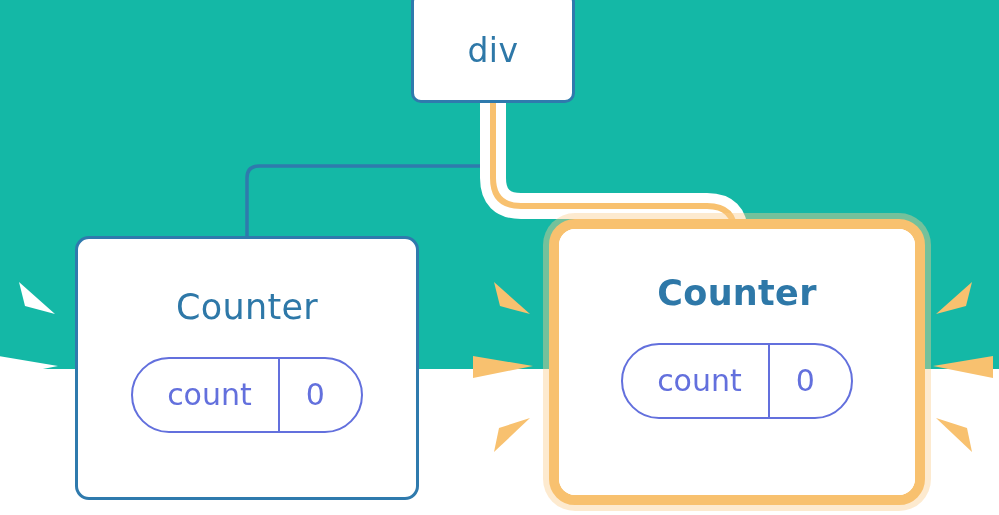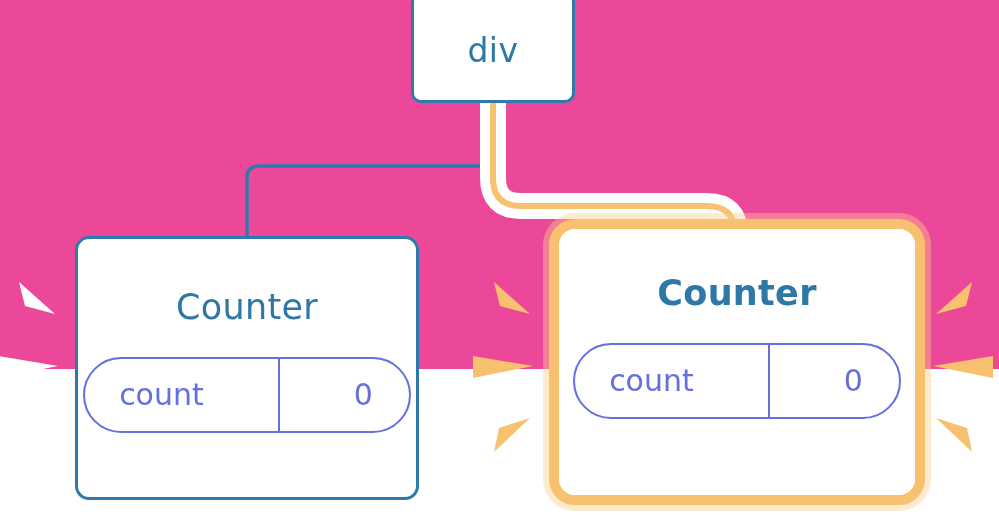--- a/index.html
+++ b/index.html
@@ -10,21 +10,21 @@
   body {
     width: 999px;
     height: 515px;
     overflow: hidden;
     font-family: "DejaVu Sans", sans-serif;
   }
   #stage {
     position: relative;
     width: 999px;
     height: 369px;
-    background: #ec4899;
+    background: #14b8a6;
   }
   #wires {
     position: absolute;
     left: 0;
     top: 0;
     width: 999px;
     height: 515px;
   }
   .node {
     position: absolute;
@@ -110,21 +110,20 @@
 
   
   .pill {
     display: flex;
     align-items: stretch;
     height: 76px;
     border: 2px solid #6370dd;
     border-radius: 40px;
     box-sizing: border-box;
     background: #ffffff;
-    gap: 48px;
   }
   .pill-key {
     display: flex;
     align-items: center;
     justify-content: center;
     padding: 0 26px 0 34px;
     font-size: 30px;
     color: #6370dd;
     line-height: 1;
   }

